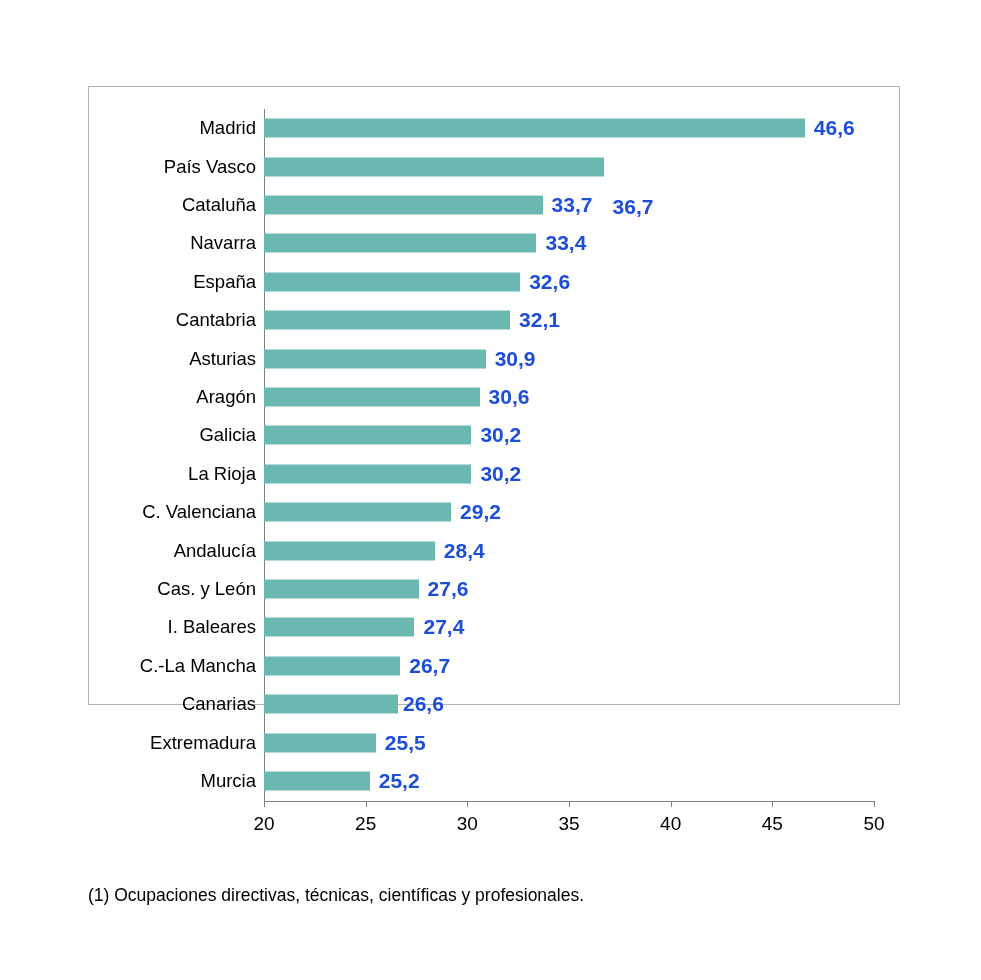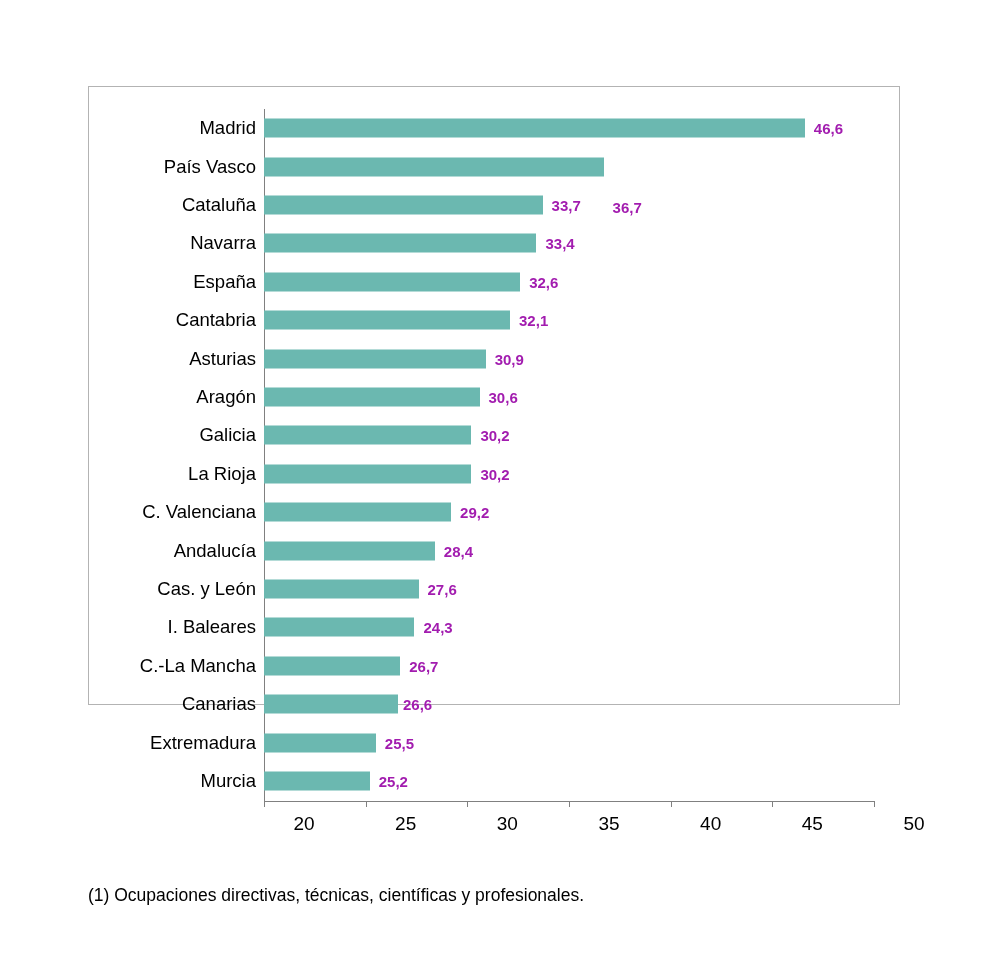--- a/index.html
+++ b/index.html
@@ -73,21 +73,20 @@
     background: #808080;
   }
   .x-tick-label {
     position: absolute;
     top: 726px;
     font-size: 19px;
     color: #000;
     transform: translateX(-50%);
     text-align: center;
     white-space: nowrap;
-    margin-left: 40px;
   }
   .row {
     position: absolute;
     left: 0;
     width: 812px;
     height: 38.4px;
   }
   .cat-label {
     position: absolute;
     right: 645px;  
@@ -103,23 +102,23 @@
     left: 175px;
     top: 50%;
     transform: translateY(-50%);
     height: 19px;
     background: #6bb8b0;
   }
   .val-label {
     position: absolute;
     top: 50%;
     transform: translateY(-50%);
-    font-size: 15px;
+    font-size: 21px;
     font-weight: bold;
-    color: #a21caf;
+    color: #1d4ed8;
     white-space: nowrap;
   }
   #footnote {
     position: absolute;
     left: 88px;
     top: 885px;
     font-size: 17.5px;
   }
   #source {
     position: absolute;
@@ -200,21 +199,21 @@
             <div class="val-label" style="left: 354.8px;">28,4</div>
           </div>
           <div class="row" style="top: 482.8px;">
             <div class="cat-label">Cas. y León</div>
             <div class="bar" style="width: 154.533px; background: rgb(107, 184, 176);"></div>
             <div class="val-label" style="left: 338.533px;">27,6</div>
           </div>
           <div class="row" style="top: 521.2px;">
             <div class="cat-label">I. Baleares</div>
             <div class="bar" style="width: 150.467px; background: rgb(107, 184, 176);"></div>
-            <div class="val-label" style="left: 334.467px;">24,3</div>
+            <div class="val-label" style="left: 334.467px;">27,4</div>
           </div>
           <div class="row" style="top: 559.6px;">
             <div class="cat-label">C.-La Mancha</div>
             <div class="bar" style="width: 136.233px; background: rgb(107, 184, 176);"></div>
             <div class="val-label" style="left: 320.233px;">26,7</div>
           </div>
           <div class="row" style="top: 598px;">
             <div class="cat-label">Canarias</div>
             <div class="bar" style="width: 134.2px; background: rgb(107, 184, 176);"></div>
             <div class="val-label" style="left: 314px;">26,6</div>

